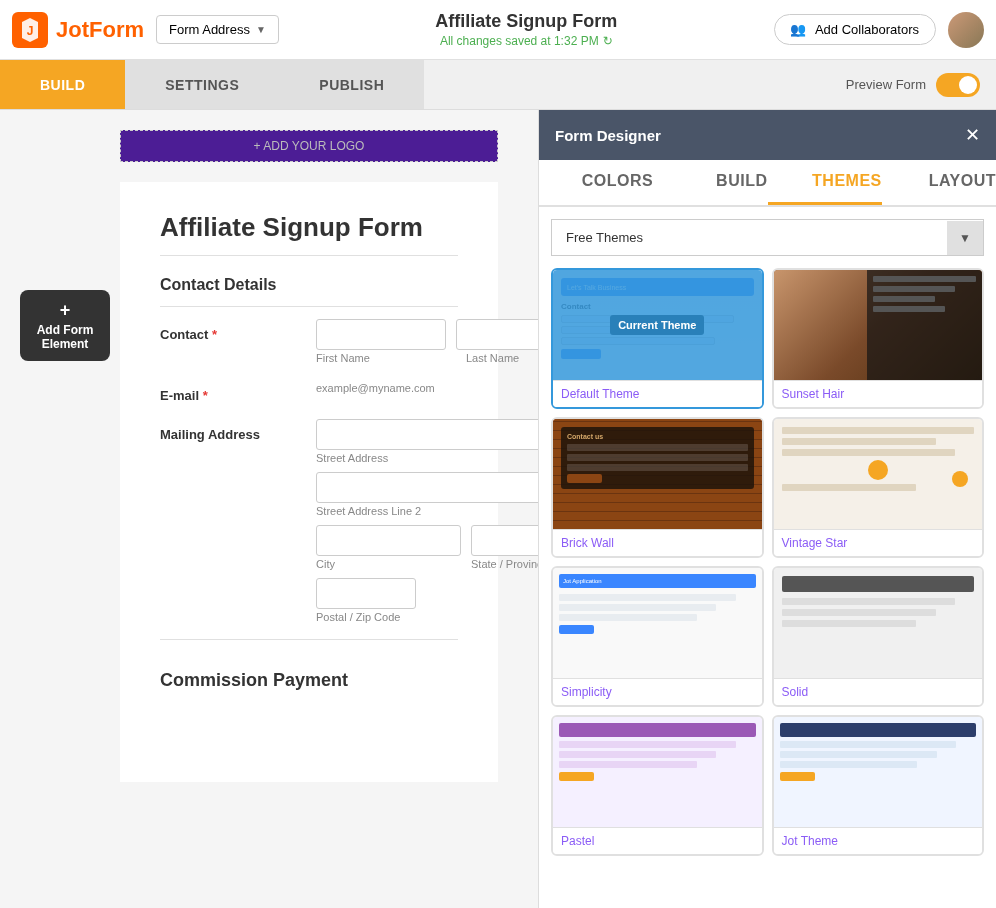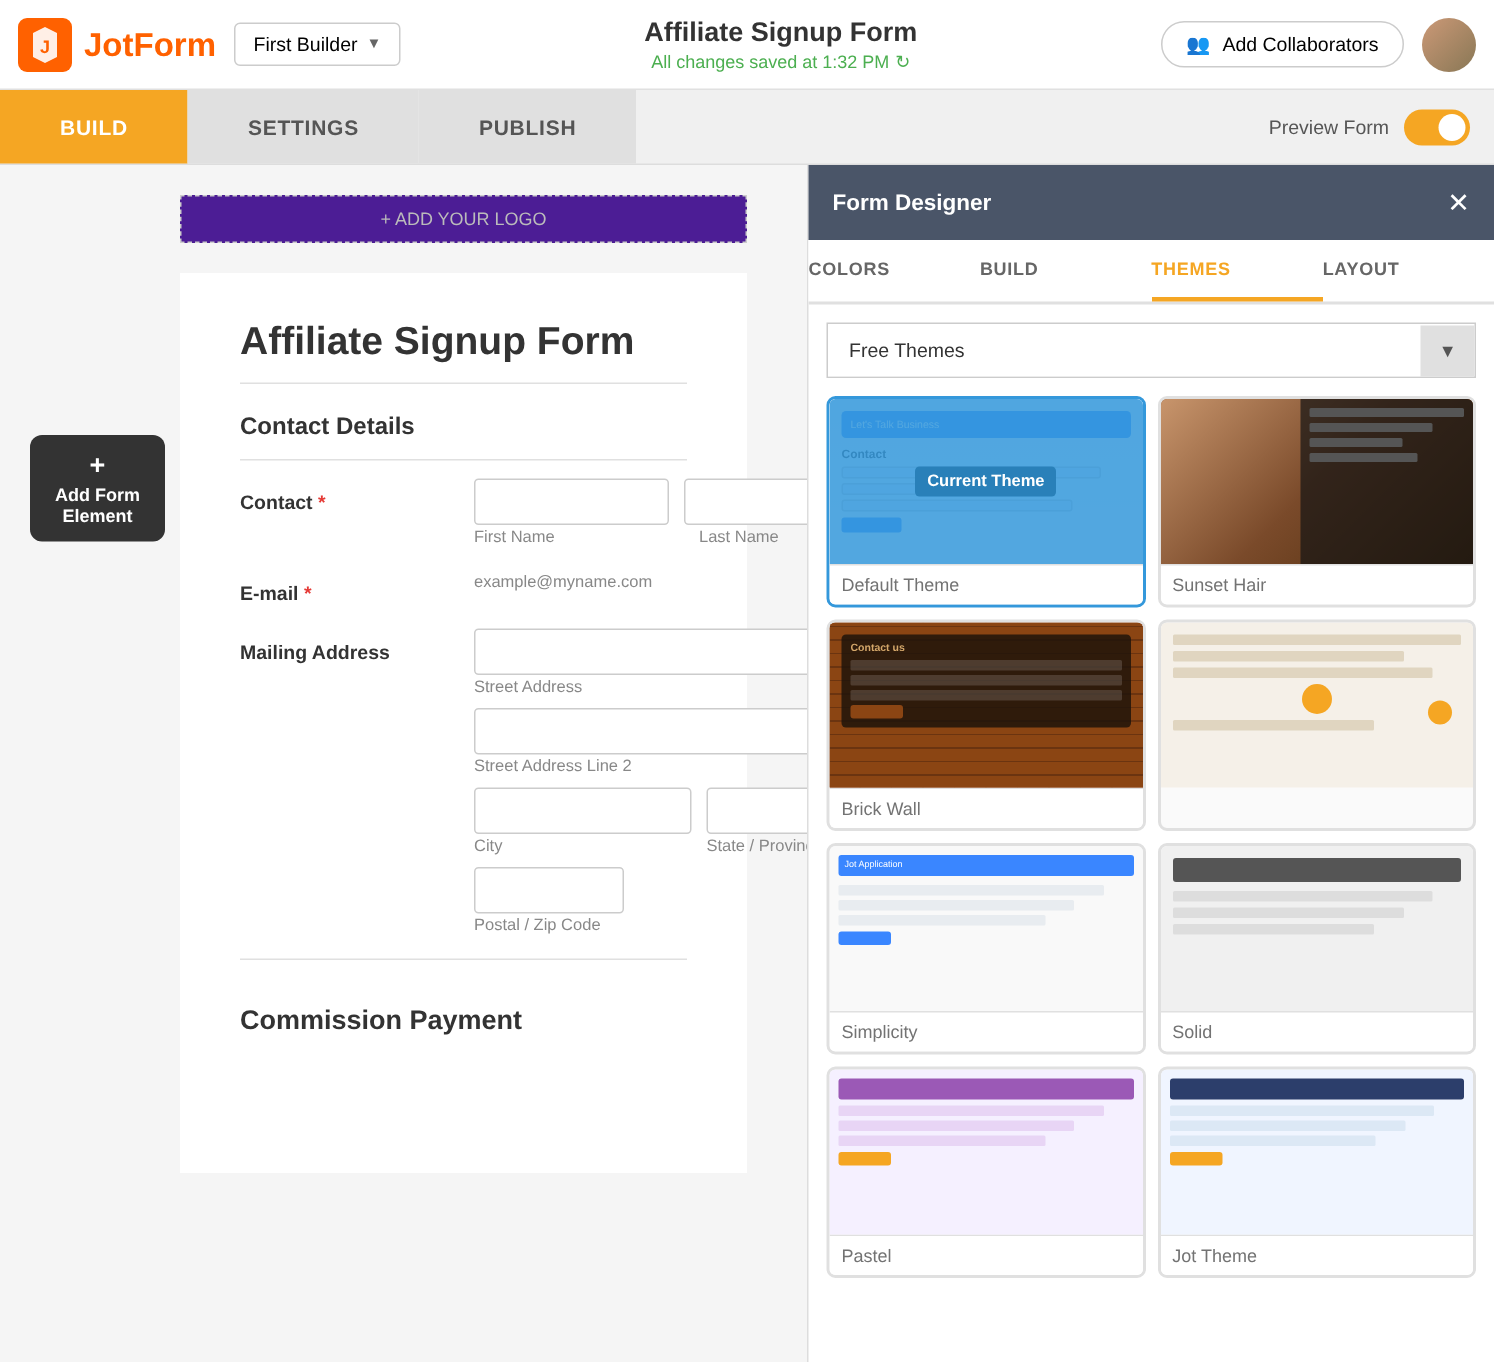--- a/index.html
+++ b/index.html
@@ -108,21 +108,21 @@
     }
     .panel-header {
       display: flex; align-items: center; justify-content: space-between;
       padding: 0 16px; height: 50px; background: #4a5568; color: #fff;
     }
     .panel-title { font-size: 15px; font-weight: 600; }
     .close-btn { cursor: pointer; font-size: 18px; color: #fff; background: none; border: none; }
 
     .panel-tabs { display: flex; border-bottom: 2px solid #e0e0e0; background: #fff; }
     .panel-tab {
-      flex: 1; padding: 12px 0; text-align: left; font-size: 12px; font-weight: 700;
+      flex: 1; padding: 12px 0; text-align: right; font-size: 16px; font-weight: 700;
       color: #666; cursor: pointer; letter-spacing: 0.5px; border-bottom: 3px solid transparent;
     }
     .panel-tab.active { color: #f5a623; border-bottom: 3px solid #f5a623; }
 
     .panel-content { flex: 1; overflow-y: auto; padding: 12px; }
 
     
     .themes-filter {
       display: flex; align-items: center; margin-bottom: 12px;
       border: 1px solid #ccc; border-radius: 0; overflow: hidden;
@@ -138,21 +138,21 @@
     .themes-grid { display: grid; grid-template-columns: 1fr 1fr; gap: 8px; }
     .theme-card {
       border: 2px solid #e0e0e0; border-radius: 6px; overflow: hidden;
       cursor: pointer; background: #fafafa;
     }
     .theme-card.selected { border-color: #3498db; }
     .theme-preview {
       width: 100%; height: 110px; overflow: hidden; position: relative;
     }
     .theme-name {
-      padding: 6px 8px; font-size: 12px; color: #737373; font-weight: 500;
+      padding: 6px 8px; font-size: 12px; color: #8b5cf6; font-weight: 500;
       background: #fff; border-top: 1px solid #e0e0e0;
     }
 
     
     .preview-default { background: linear-gradient(180deg, #f0f7ff 0%, #fff 100%); padding: 8px; }
     .prev-header-bar { height: 18px; background: #3a86ff; border-radius: 3px; margin-bottom: 6px; display: flex; align-items: center; padding: 0 6px; }
     .prev-header-text { font-size: 7px; color: #fff; }
     .prev-title { font-size: 8px; font-weight: 700; color: #333; margin-bottom: 4px; }
     .prev-field { height: 8px; background: #e8f0fe; border: 1px solid #ccc; border-radius: 2px; margin-bottom: 3px; }
     .prev-btn { height: 10px; background: #3a86ff; border-radius: 2px; width: 40px; margin-top: 4px; }
@@ -218,21 +218,21 @@
   <div class="logo-area">
 
     <svg class="logo-icon" viewBox="0 0 36 36" fill="none" xmlns="http://www.w3.org/2000/svg">
       <rect width="36" height="36" rx="6" fill="#FF6100"></rect>
       <path d="M10 10 L18 6 L26 10 L26 26 L18 30 L10 26 Z" fill="white" opacity="0.9"></path>
       <text x="18" y="23" text-anchor="middle" font-size="12" font-weight="bold" fill="#FF6100">J</text>
     </svg>
     <span class="logo-text">JotForm</span>
   </div>
   <button class="form-builder-btn">
-    <span>First Builder</span>
+    <span>Form Address</span>
     <span class="chevron">▼</span>
   </button>
   <div class="nav-center">
     <div class="form-title">Affiliate Signup Form</div>
     <div class="save-status">
       <span>All changes saved at 1:32 PM</span>
       <span>↻</span>
     </div>
   </div>
   <div class="nav-right">
@@ -428,20 +428,21 @@
           <div class="theme-preview preview-vintage" style="position:relative;">
             <div class="vintage-inner">
               <div class="vintage-line"></div>
               <div class="vintage-line" style="width:80%;"></div>
               <div class="vintage-line" style="width:90%;"></div>
               <div class="vintage-circle"></div>
               <div class="vintage-line" style="width:70%;"></div>
             </div>
             <div class="solid-circle"></div>
           </div>
+          <div class="theme-name">Vintage Star</div>
         </div>
 
         <div class="theme-card">
           <div class="theme-preview preview-simplicity">
             <div class="simplicity-inner">
               <div class="simp-header">
                   <span class="simp-htext">Jot Application</span>
                 </div>
               <div class="simp-field" style="width:90%;"></div>
               <div class="simp-field" style="width:80%;"></div>

